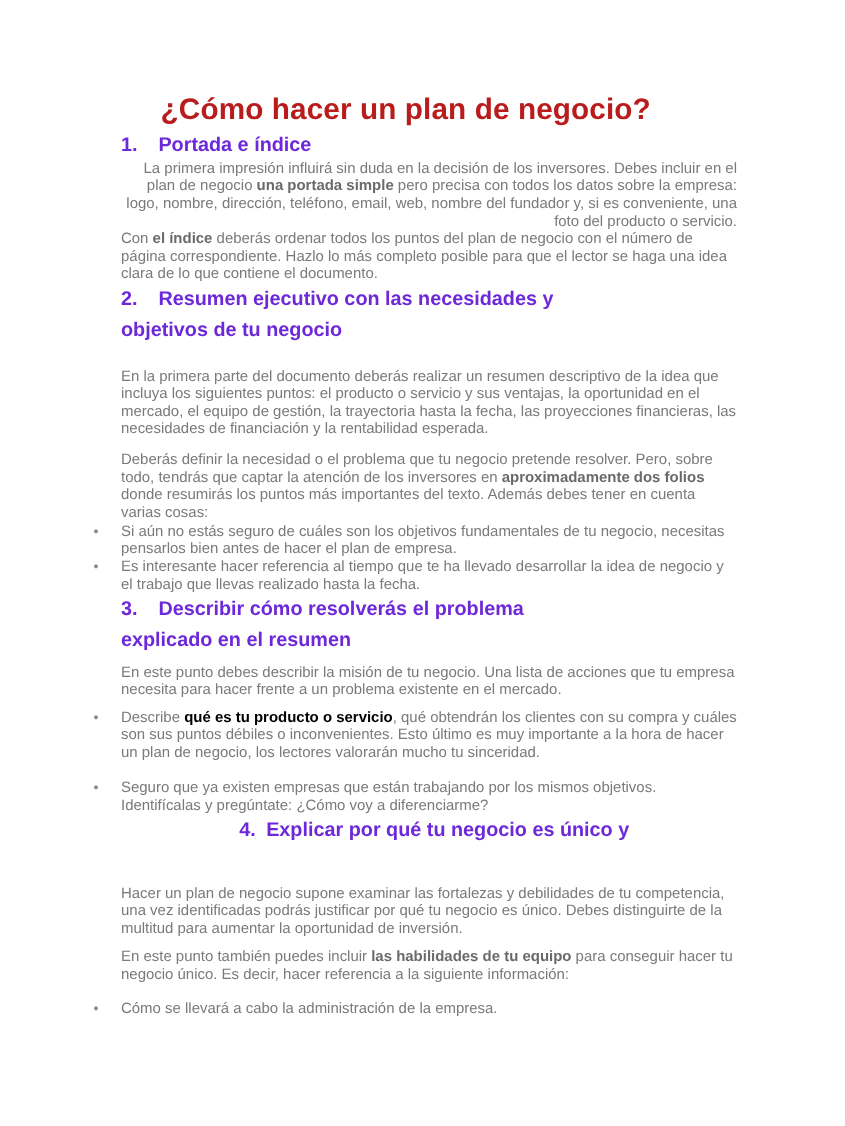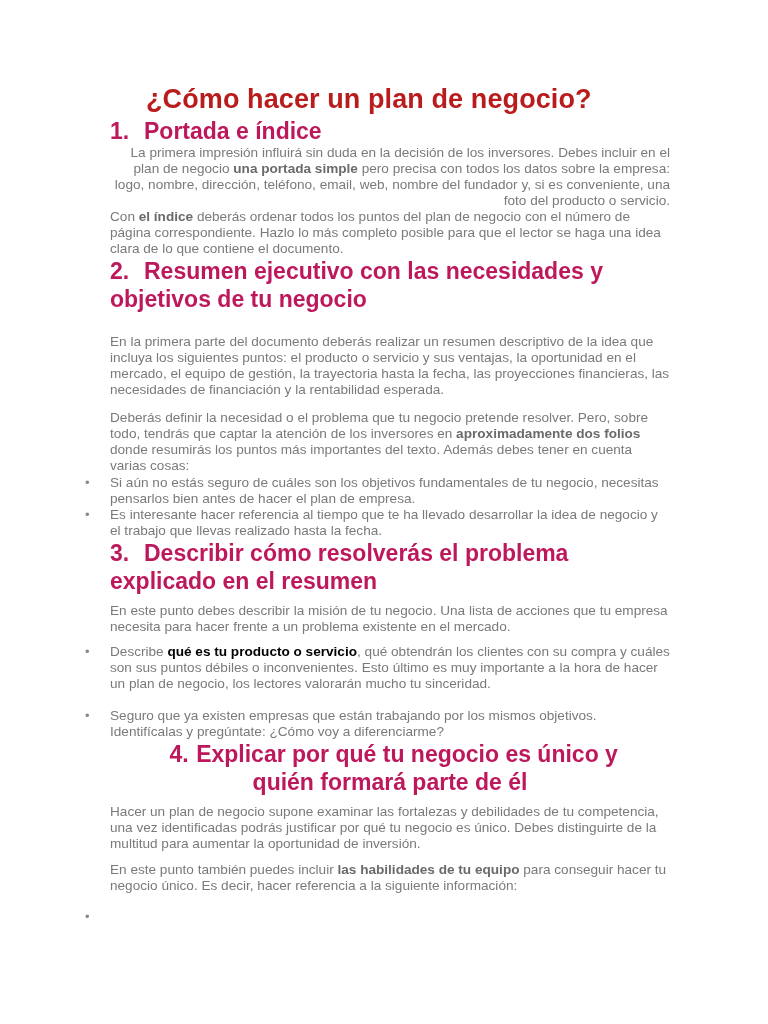--- a/index.html
+++ b/index.html
@@ -22,23 +22,23 @@
       font-size: 27px;
       font-weight: bold;
       color: #b91c1c;
       white-space: nowrap;
       letter-spacing: 0.1px;
     }
     .h {
       position: absolute;
       left: 110px;
       margin: 0;
-      font-size: 23px;
+      font-size: 18px;
       font-weight: bold;
-      color: #be185d;
+      color: #6d28d9;
       line-height: 28px;
       width: 560px;
     }
     .h .num {
       display: inline-block;
       width: 34px;
     }
     .p {
       position: absolute;
       left: 110px;
@@ -113,21 +113,21 @@
   <span class="bullet">•</span>
   <span>Describe </span><b>qué es tu producto o servicio</b><span>, qué obtendrán los clientes con su compra y cuáles son sus puntos débiles o inconvenientes. Esto último es muy importante a la hora de hacer un plan de negocio, los lectores valorarán mucho tu sinceridad.</span>
 </div>
 <div class="li" style="top:708px;">
   <span class="bullet">•</span>
   <span>Seguro que ya existen empresas que están trabajando por los mismos objetivos. Identifícalas y pregúntate: ¿Cómo voy a diferenciarme?</span>
 </div>
 
 <h2 class="h" style="top:740px;text-align:center;">
   <span class="num">4.</span><span>Explicar por qué tu negocio es único y</span><br>
-  <span>quién formará parte de él</span>
 </h2>
 <p class="p" style="top:804px;">Hacer un plan de negocio supone examinar las fortalezas y debilidades de tu competencia, una vez identificadas podrás justificar por qué tu negocio es único. Debes distinguirte de la multitud para aumentar la oportunidad de inversión.</p>
 <p class="p" style="top:862px;">
   <span>En este punto también puedes incluir </span><b>las habilidades de tu equipo</b><span> para conseguir hacer tu negocio único. Es decir, hacer referencia a la siguiente información:</span>
 </p>
 <div class="li" style="top:909px;">
   <span class="bullet">•</span>
+  <span>Cómo se llevará a cabo la administración de la empresa.</span>
 </div>
 
 </body></html>

